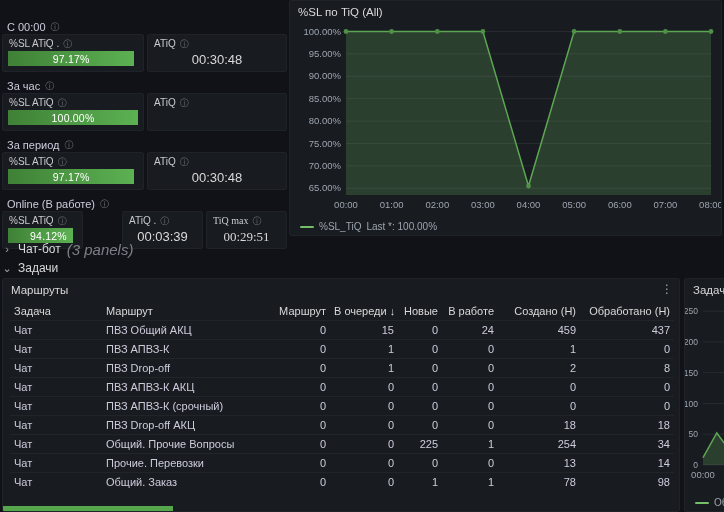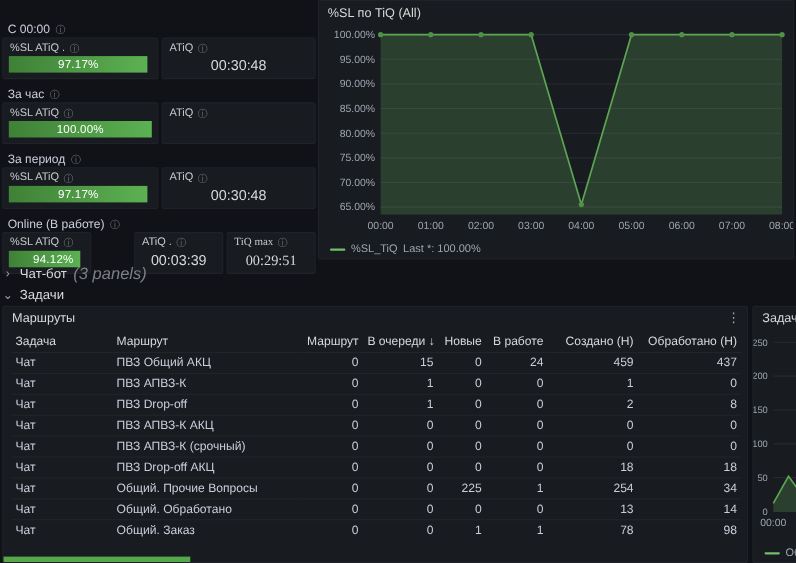--- a/index.html
+++ b/index.html
@@ -310,21 +310,21 @@
             <td>Общий. Прочие Вопросы</td>
             <td class="num">0</td>
             <td class="num">0</td>
             <td class="num">225</td>
             <td class="num">1</td>
             <td class="num">254</td>
             <td class="num">34</td>
           </tr>
           <tr>
             <td>Чат</td>
-            <td>Общий. Обработано</td>
+            <td>Прочие. Перевозки</td>
             <td class="num">0</td>
             <td class="num">0</td>
             <td class="num">0</td>
             <td class="num">0</td>
             <td class="num">13</td>
             <td class="num">14</td>
           </tr>
           <tr>
             <td>Чат</td>
             <td>Общий. Заказ</td>

